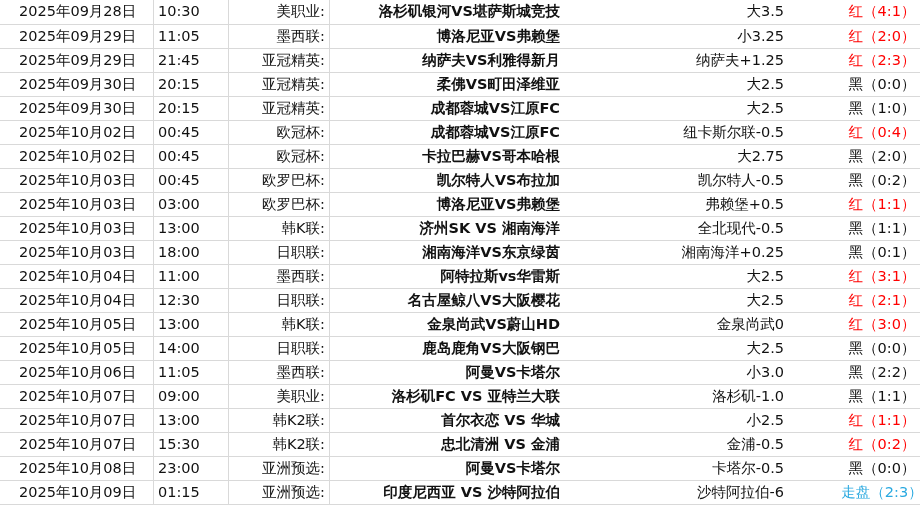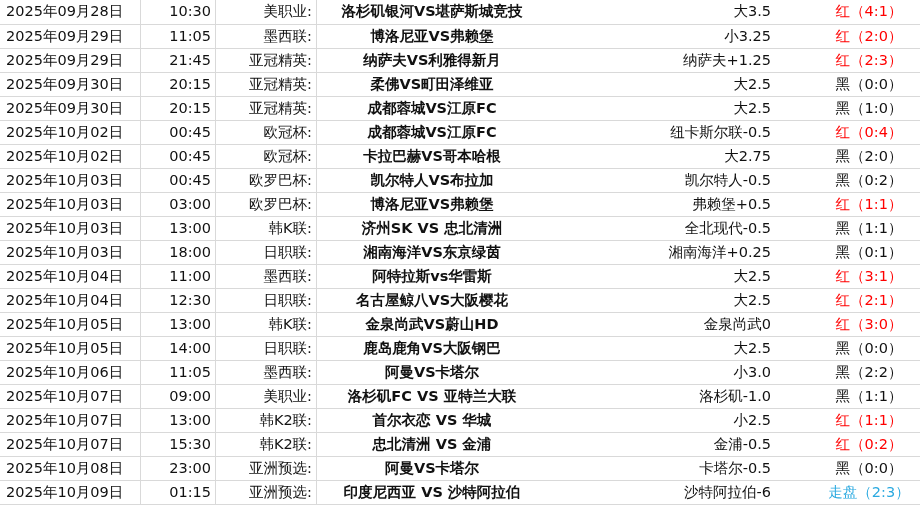--- a/index.html
+++ b/index.html
@@ -28,36 +28,36 @@
   td {
     border-bottom: 1px solid #d9d9d9;
     padding: 0 4px;
     font-size: 14.5px;
     line-height: 23px;
     white-space: nowrap;
     overflow: hidden;
   }
   td.date {
     width: 130px;
-    padding-left: 6px;
+    padding-left: 19px;
     text-align: left;
   }
   td.time {
     width: 66px;
-    text-align: right;
+    text-align: left;
     border-left: 1px solid #d9d9d9;
   }
   td.league {
     width: 92px;
     text-align: right;
     border-left: 1px solid #d9d9d9;
   }
   td.match {
     width: 230px;
-    text-align: center;
+    text-align: right;
     padding-left: 0;
     font-weight: bold;
     border-left: 1px solid #d9d9d9;
   }
   td.pick {
     width: 210px;
     text-align: right;
     padding-left: 10px;
   }
   td.result {
@@ -144,21 +144,21 @@
           <td class="time">03:00</td>
           <td class="league">欧罗巴杯:</td>
           <td class="match">博洛尼亚VS弗赖堡</td>
           <td class="pick">弗赖堡+0.5</td>
           <td class="result res-red">红（1:1）</td>
         </tr>
         <tr>
           <td class="date">2025年10月03日</td>
           <td class="time">13:00</td>
           <td class="league">韩K联:</td>
-          <td class="match">济州SK VS 忠北清洲</td>
+          <td class="match">济州SK VS 湘南海洋</td>
           <td class="pick">全北现代-0.5</td>
           <td class="result res-black">黑（1:1）</td>
         </tr>
         <tr>
           <td class="date">2025年10月03日</td>
           <td class="time">18:00</td>
           <td class="league">日职联:</td>
           <td class="match">湘南海洋VS东京绿茵</td>
           <td class="pick">湘南海洋+0.25</td>
           <td class="result res-black">黑（0:1）</td>

